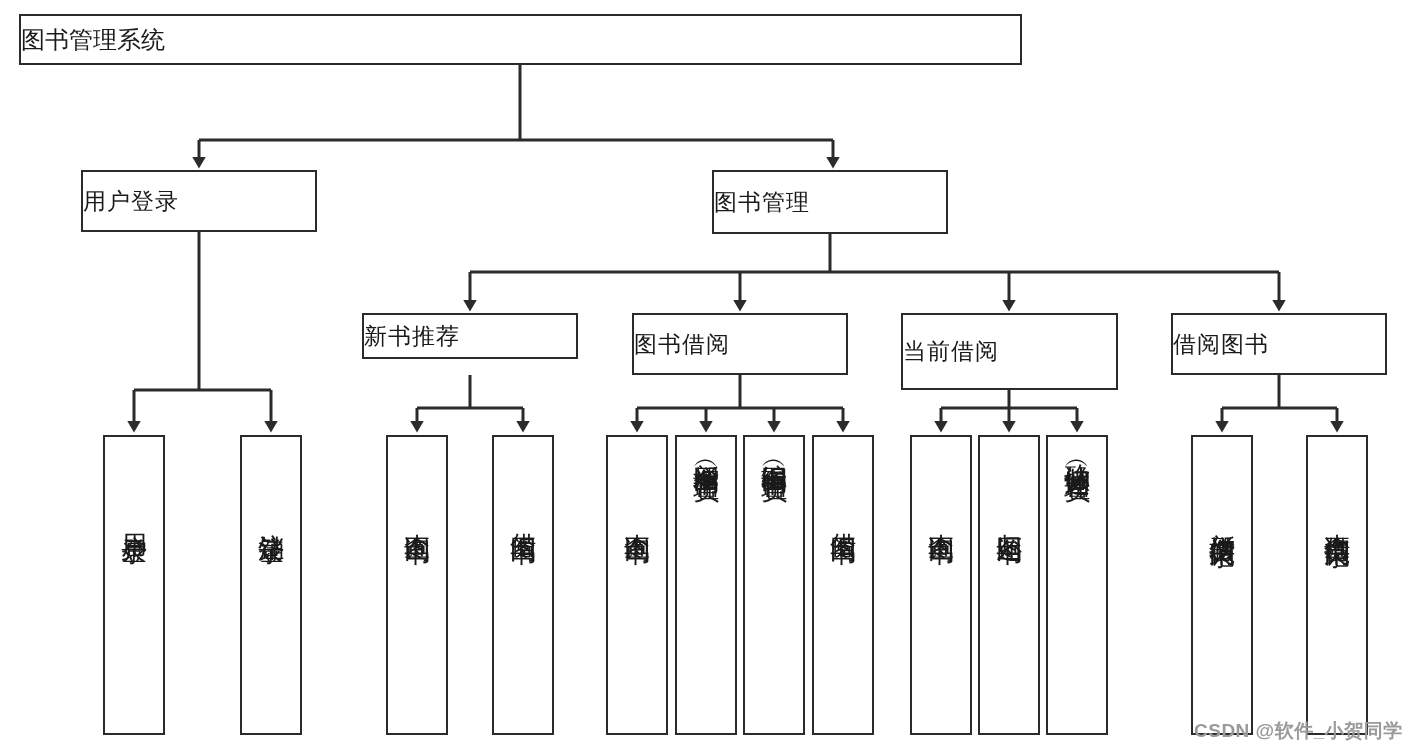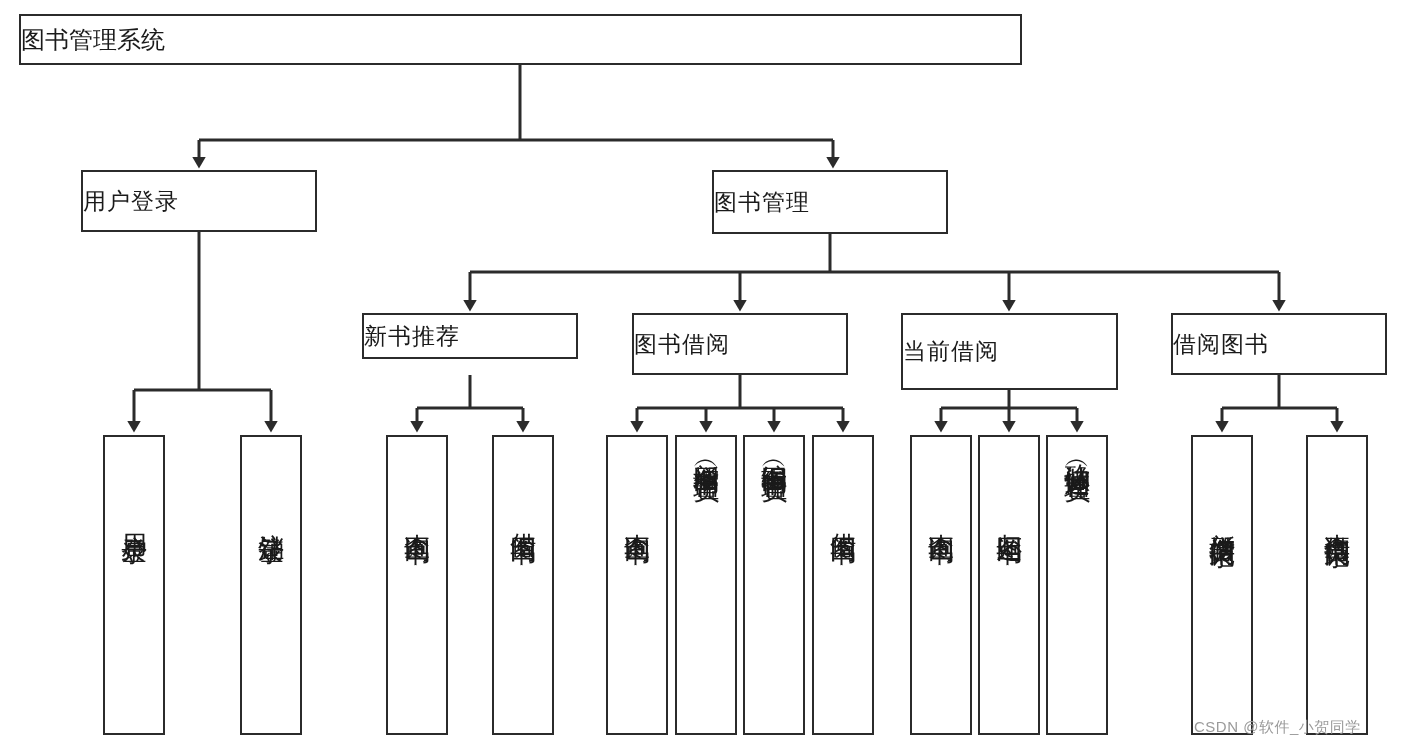--- a/index.html
+++ b/index.html
@@ -38,25 +38,26 @@
     text-orientation:upright;
     line-height:1.06;
     letter-spacing:2px;
     white-space:nowrap;
     display:block;
   }
   .node.v.pad .vt{ padding-top:70px; }
 
   .watermark{
     position:absolute;
-    font-size:15px;
+    font-size:19px;
     color:#9a9a9a;
     white-space:nowrap;
     z-index:3;
     letter-spacing:0.5px;
+    font-weight:bold;
   }
 </style>
 </head>
 <body>
 
 <div id="stage">
 
   <svg id="wires" viewBox="0 0 1405 747" xmlns="http://www.w3.org/2000/svg">
     <defs>
       <marker id="ah" markerWidth="12" markerHeight="14" refX="1.5" refY="7" orient="auto" markerUnits="userSpaceOnUse">

